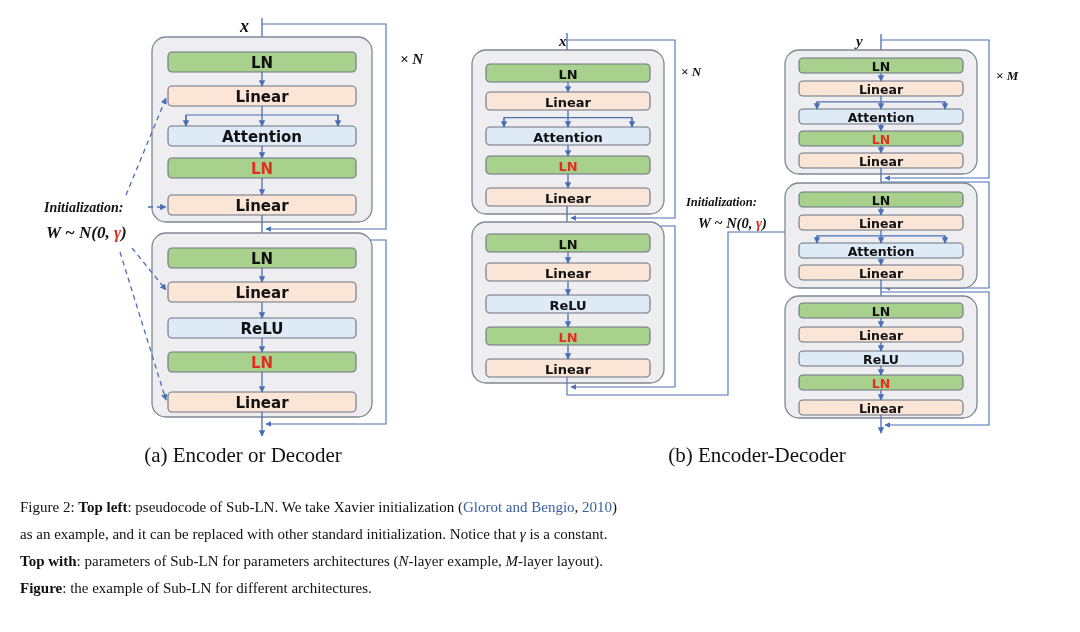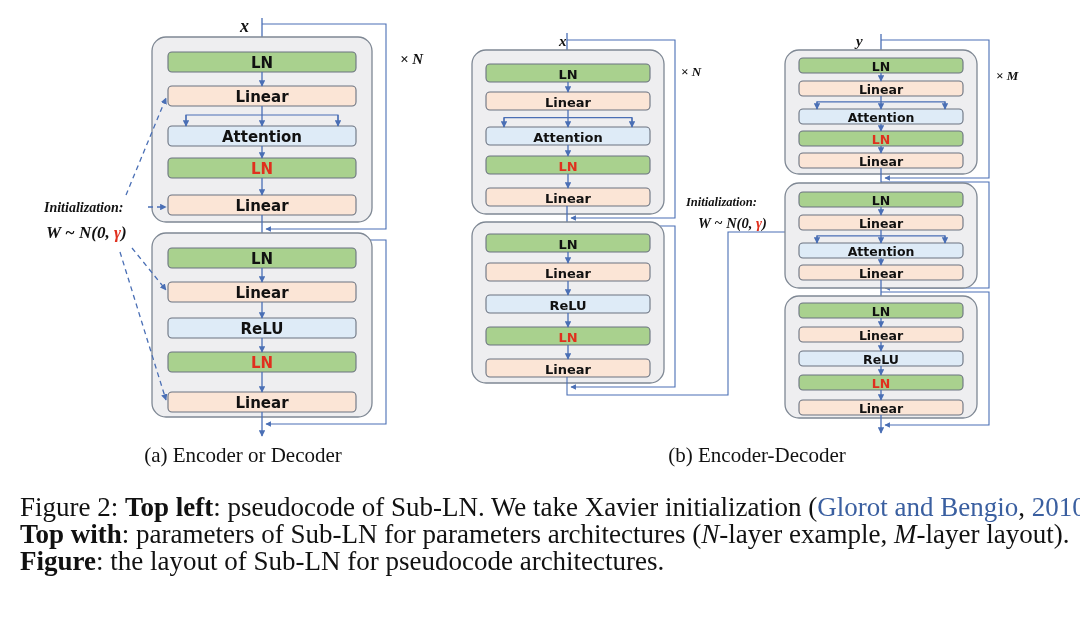--- a/index.html
+++ b/index.html
@@ -5,21 +5,21 @@
   html, body { margin: 0; padding: 0; background: #ffffff; }
   body { width: 1080px; height: 632px; position: relative; overflow: hidden; }
   #fig { position: absolute; left: 0; top: 0; }
   .boxlabel { font-family: "DejaVu Sans", sans-serif; font-weight: bold; fill: #111; text-anchor: middle; dominant-baseline: central; }
   .serif { font-family: "Liberation Serif", "DejaVu Serif", serif; }
   .math { font-family: "Liberation Serif", "DejaVu Serif", serif; font-style: italic; font-weight: bold; fill: #111; }
   .subcap { font-family: "Liberation Serif", "DejaVu Serif", serif; font-size: 21px; fill: #111; text-anchor: middle; }
   #caption {
     position: absolute; left: 20px; top: 494px; width: 1045px;
     font-family: "Liberation Serif", "DejaVu Serif", serif;
-    font-size: 27px; line-height: 27px; color: #111;
+    font-size: 15px; line-height: 27px; color: #111;
   }
   #caption .line { white-space: nowrap; display: block; }
   #caption b { font-weight: bold; }
   #caption .cite { color: #3a5fa0; }
   #caption i { font-style: italic; }
 </style>
 </head>
 <body>
 
 <svg id="fig" width="1080" height="480" viewBox="0 0 1080 480" xmlns="http://www.w3.org/2000/svg">
@@ -266,15 +266,16 @@
       <text x="996" y="80" class="serif" font-size="13" font-weight="bold" font-style="italic" fill="#111">× M</text>
     </g>
   <g id="g-extra"></g>
 
   <text class="subcap" x="243" y="462">(a) Encoder or Decoder</text>
   <text class="subcap" x="757" y="462">(b) Encoder-Decoder</text>
 </svg>
 
 <div id="caption">
     <span class="line"><span>Figure 2:</span><span> </span><b>Top left</b><span>: pseudocode of Sub-LN. We take Xavier initialization (</span><span class="cite">Glorot and Bengio</span><span>, </span><span class="cite">2010</span><span>)</span></span>
+    <span class="line"><span>as an example, and it can be replaced with other standard initialization. Notice that </span><i>γ</i><span> is a constant.</span></span>
     <span class="line"><b>Top with</b><span>: parameters of Sub-LN for parameters architectures (</span><i>N</i><span>-layer example, </span><i>M</i><span>-layer layout).</span></span>
-    <span class="line"><b>Figure</b><span>: the layout of Sub-LN for pseudocode architectures.</span></span>
+    <span class="line"><b>Figure</b><span>: the example of Sub-LN for different architectures.</span></span>
   </div>
 
 </body></html>

